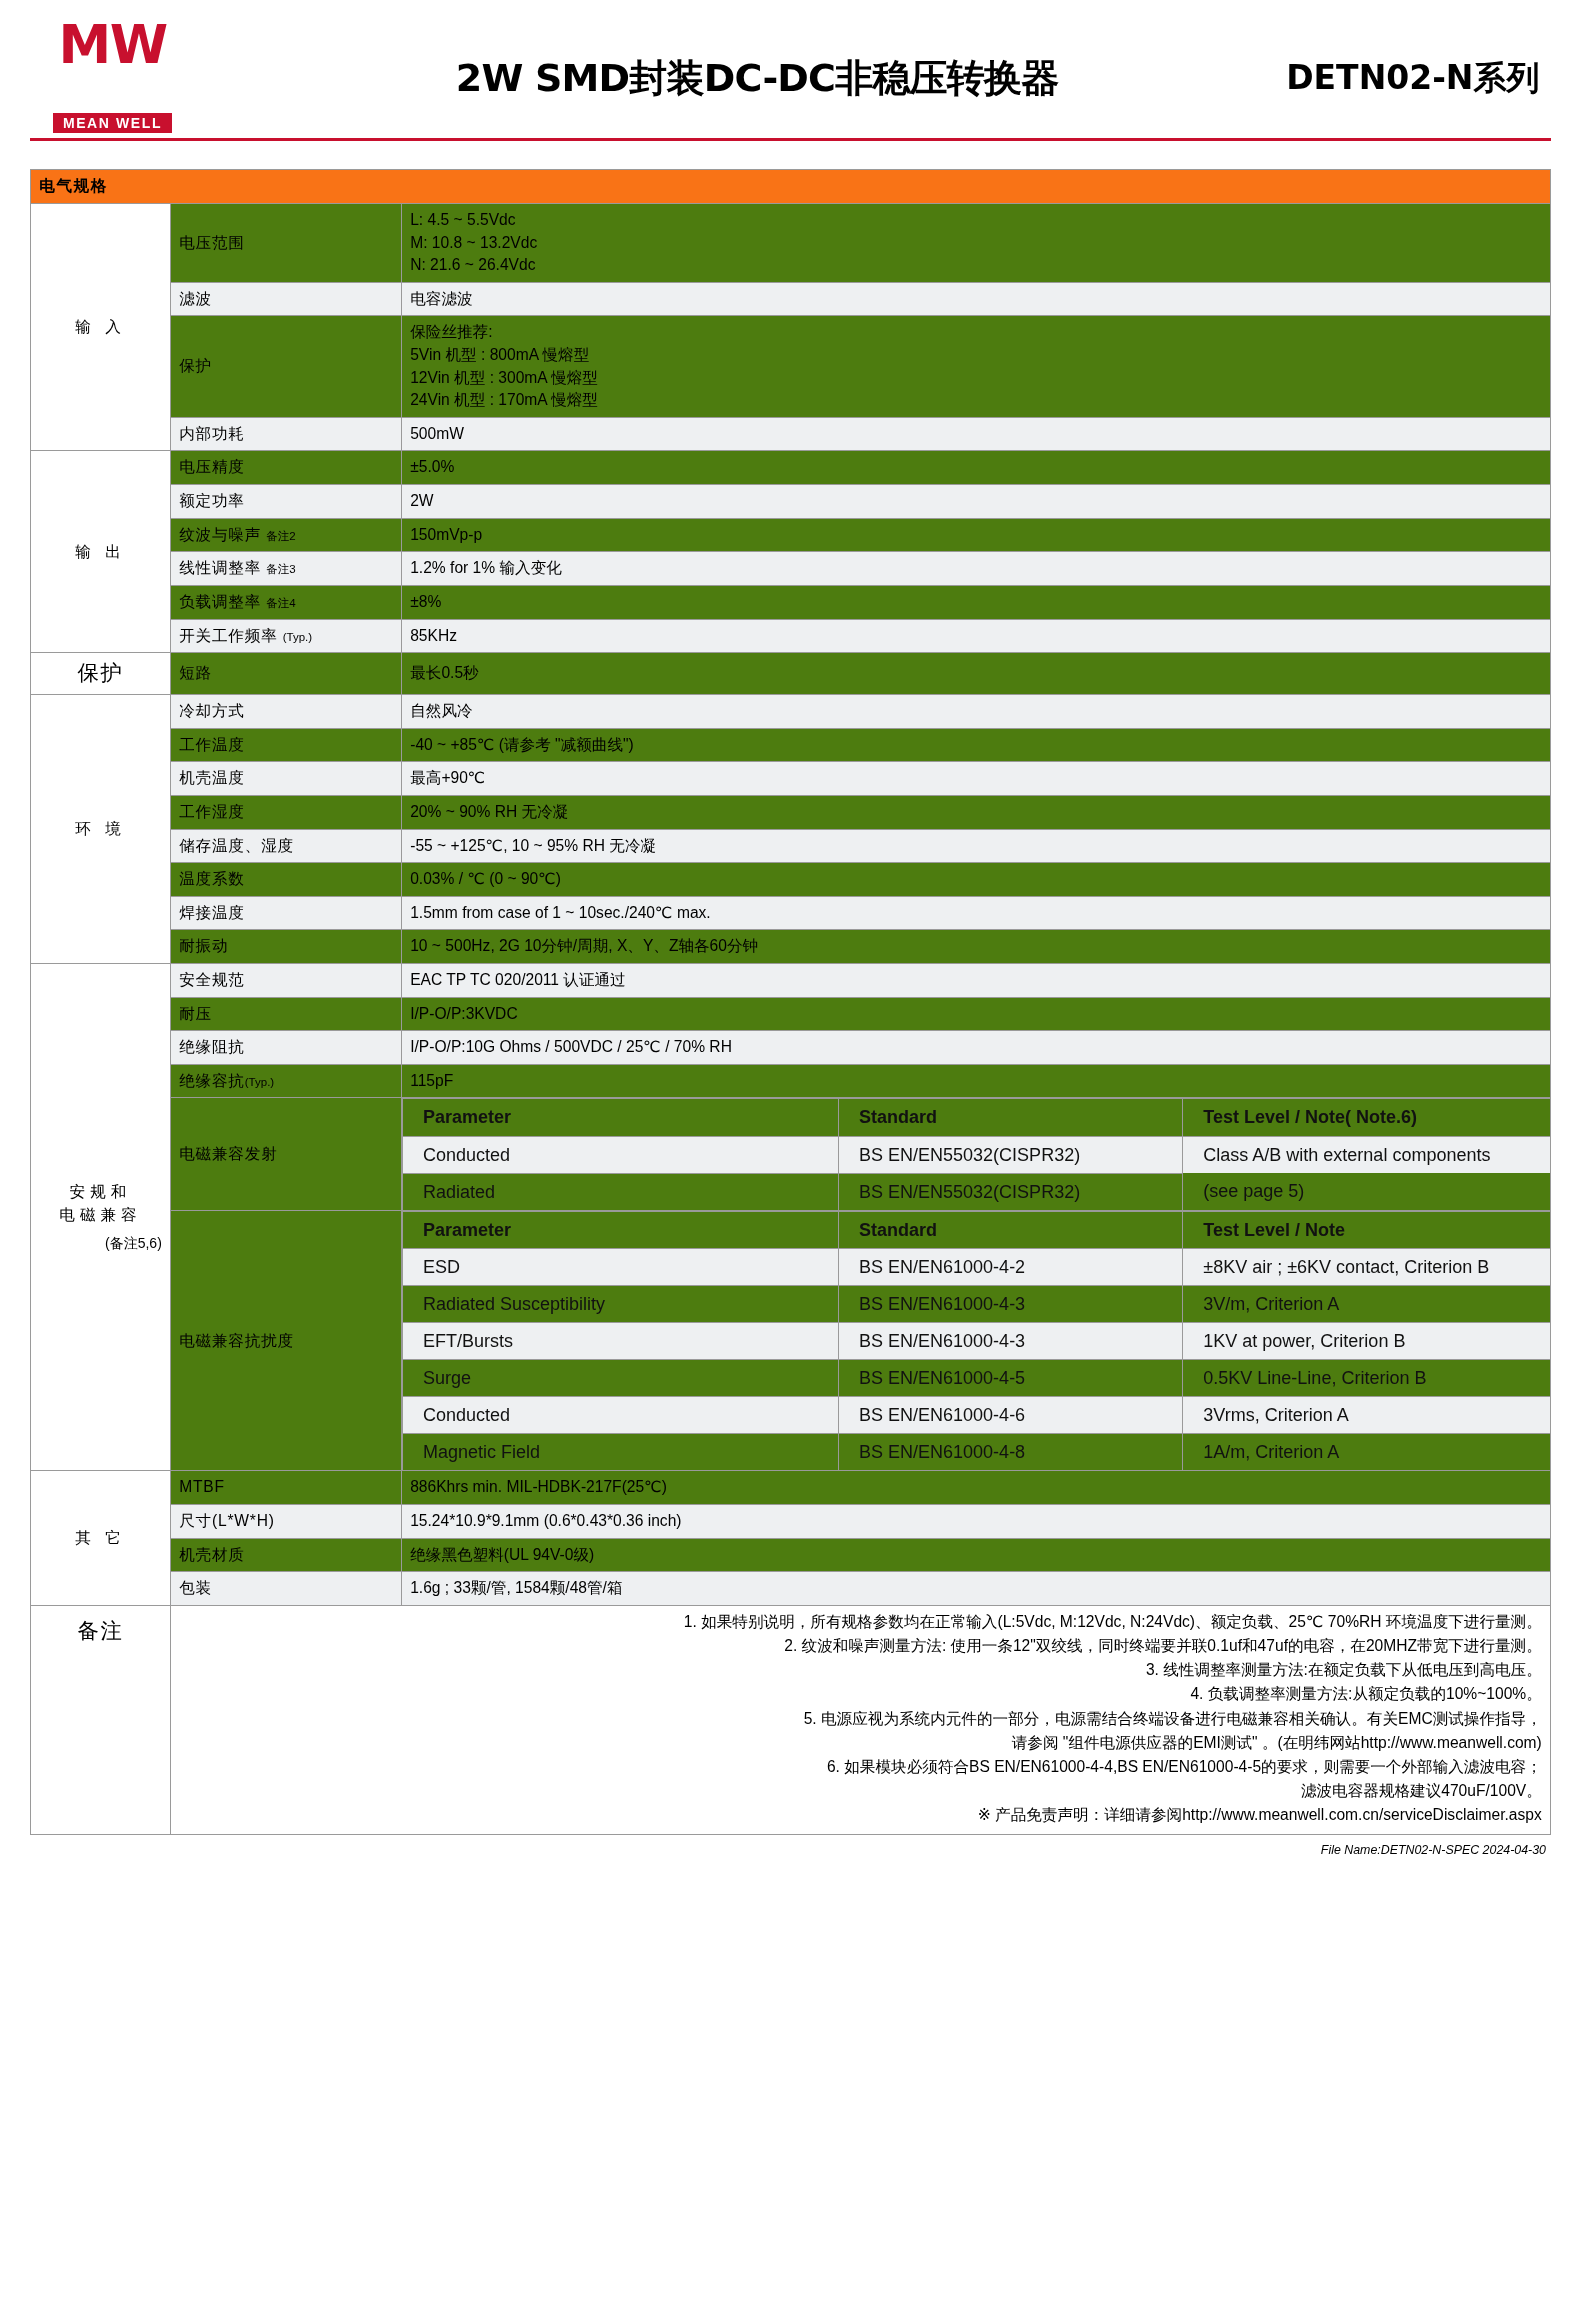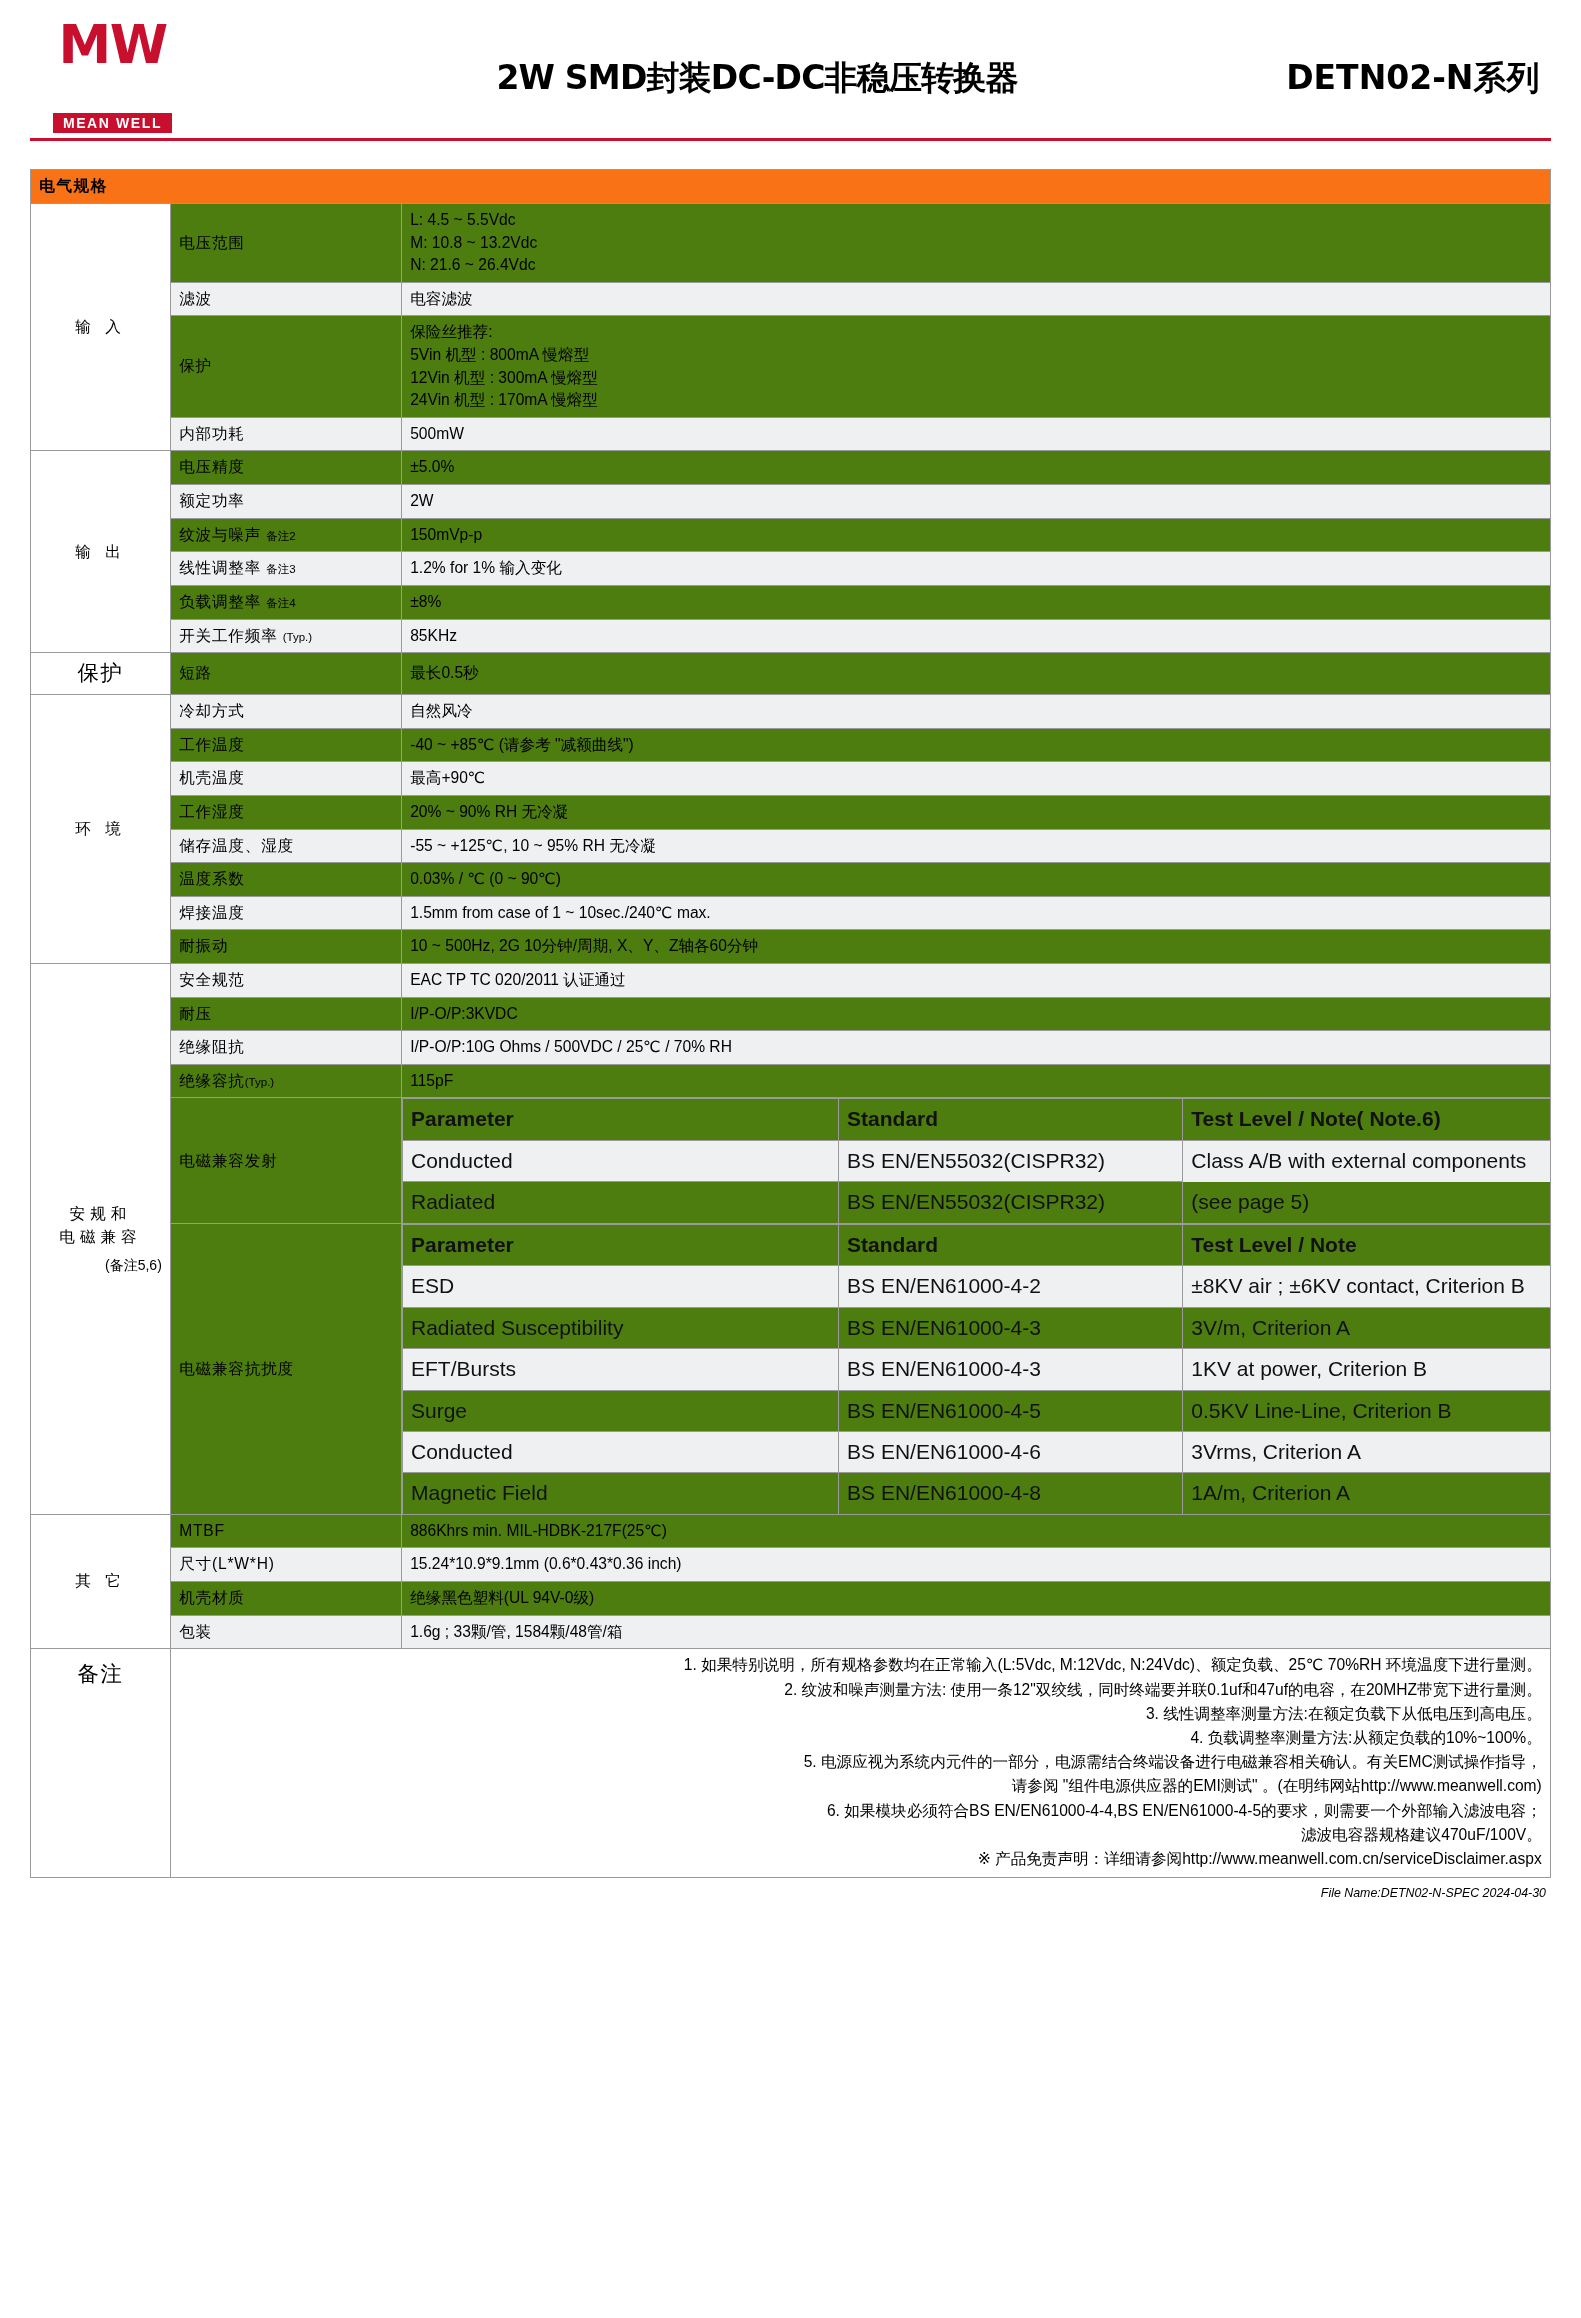--- a/index.html
+++ b/index.html
@@ -47,21 +47,21 @@
     font-size:14px;
     font-weight:bold;
     letter-spacing:1.6px;
     padding:1.6px 10px 2.5px 10px;
     margin-top:3.3px;
   }
   .header-title{
     flex:1;
     text-align:center;
     font-family:"DejaVu Sans",sans-serif;
-    font-size:33px;
+    font-size:38px;
     font-weight:bold;
     letter-spacing:-0.8px;
     color:#000;
     padding-left:33px;
   }
   .header-series{
     flex:0 0 auto;
     font-family:"DejaVu Sans",sans-serif;
     font-size:33px;
     font-weight:bold;
@@ -128,22 +128,22 @@
   .val-ml{white-space:pre-line;}
 
   
   .emc{
     width:100%;
     border-collapse:collapse;
     table-layout:fixed;
   }
   .emc td{
     border:0.8px solid #9a9a9a;
-    font-size:21px;
-    padding:5px 8px;
+    font-size:18px;
+    padding:5px 20px;
   }
   .emc .hd{font-weight:bold;}
   .emc-cell{padding:0 !important;border:none !important;}
 
   
   .notes{
     font-size:13px;
     line-height:1.62;
     color:#000;
   }

